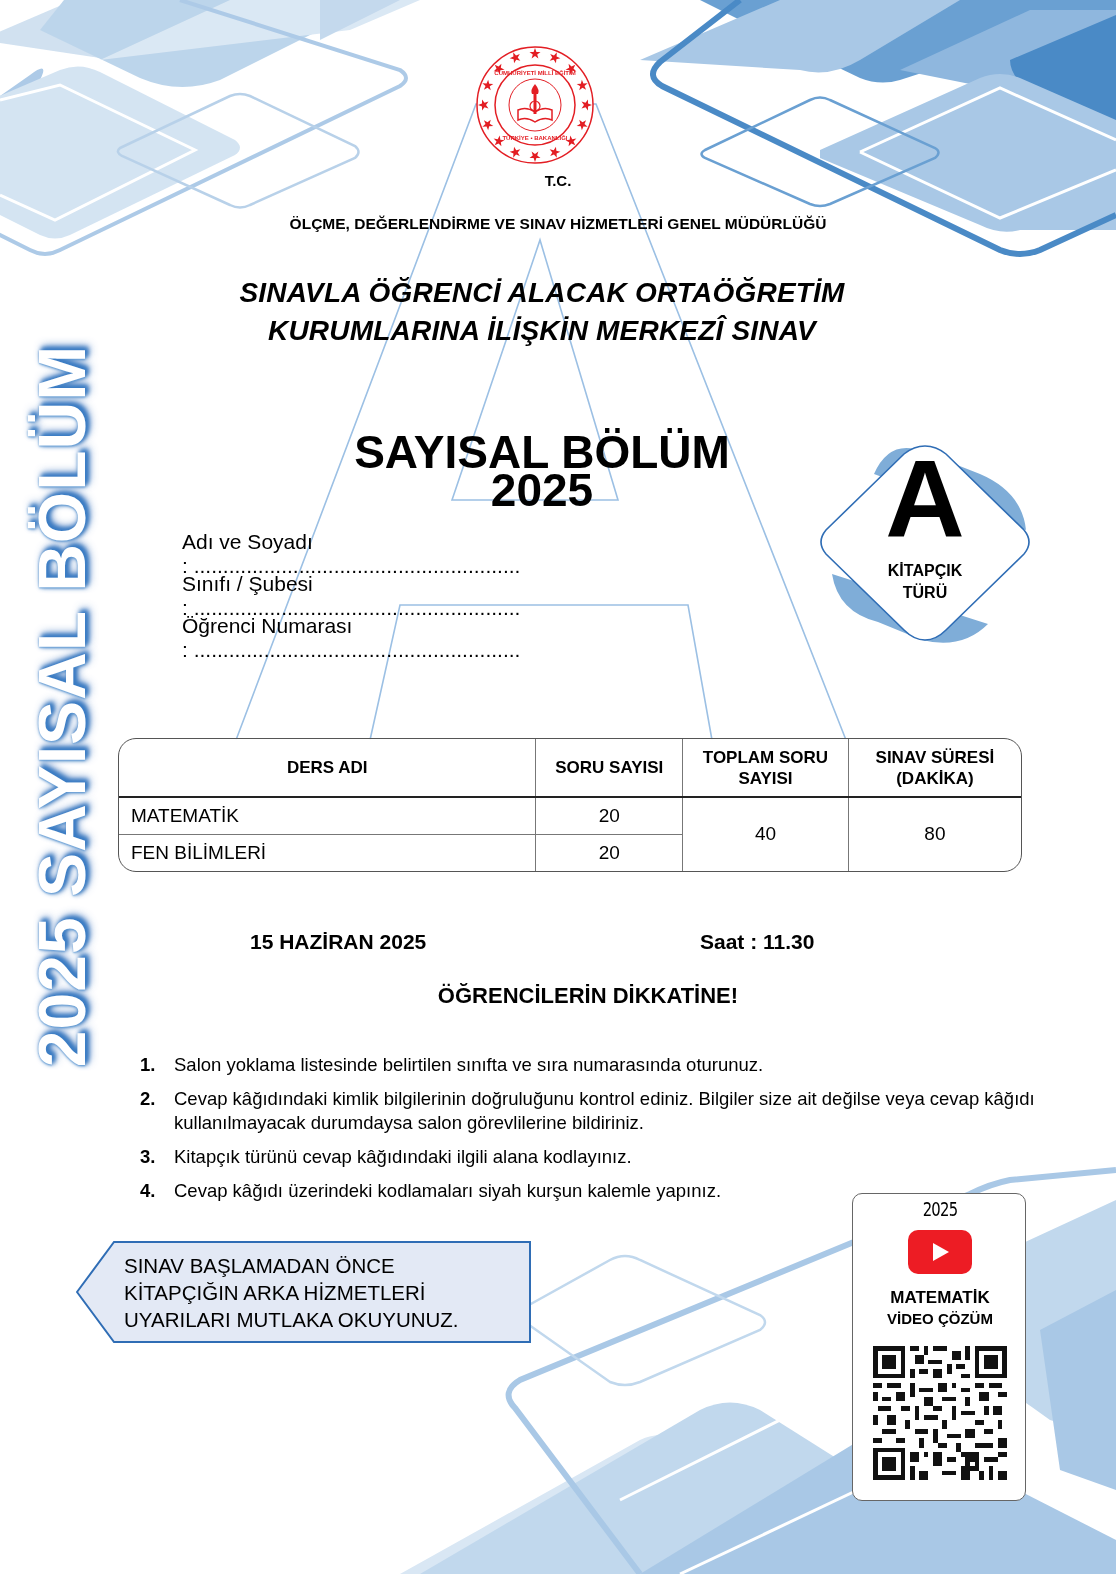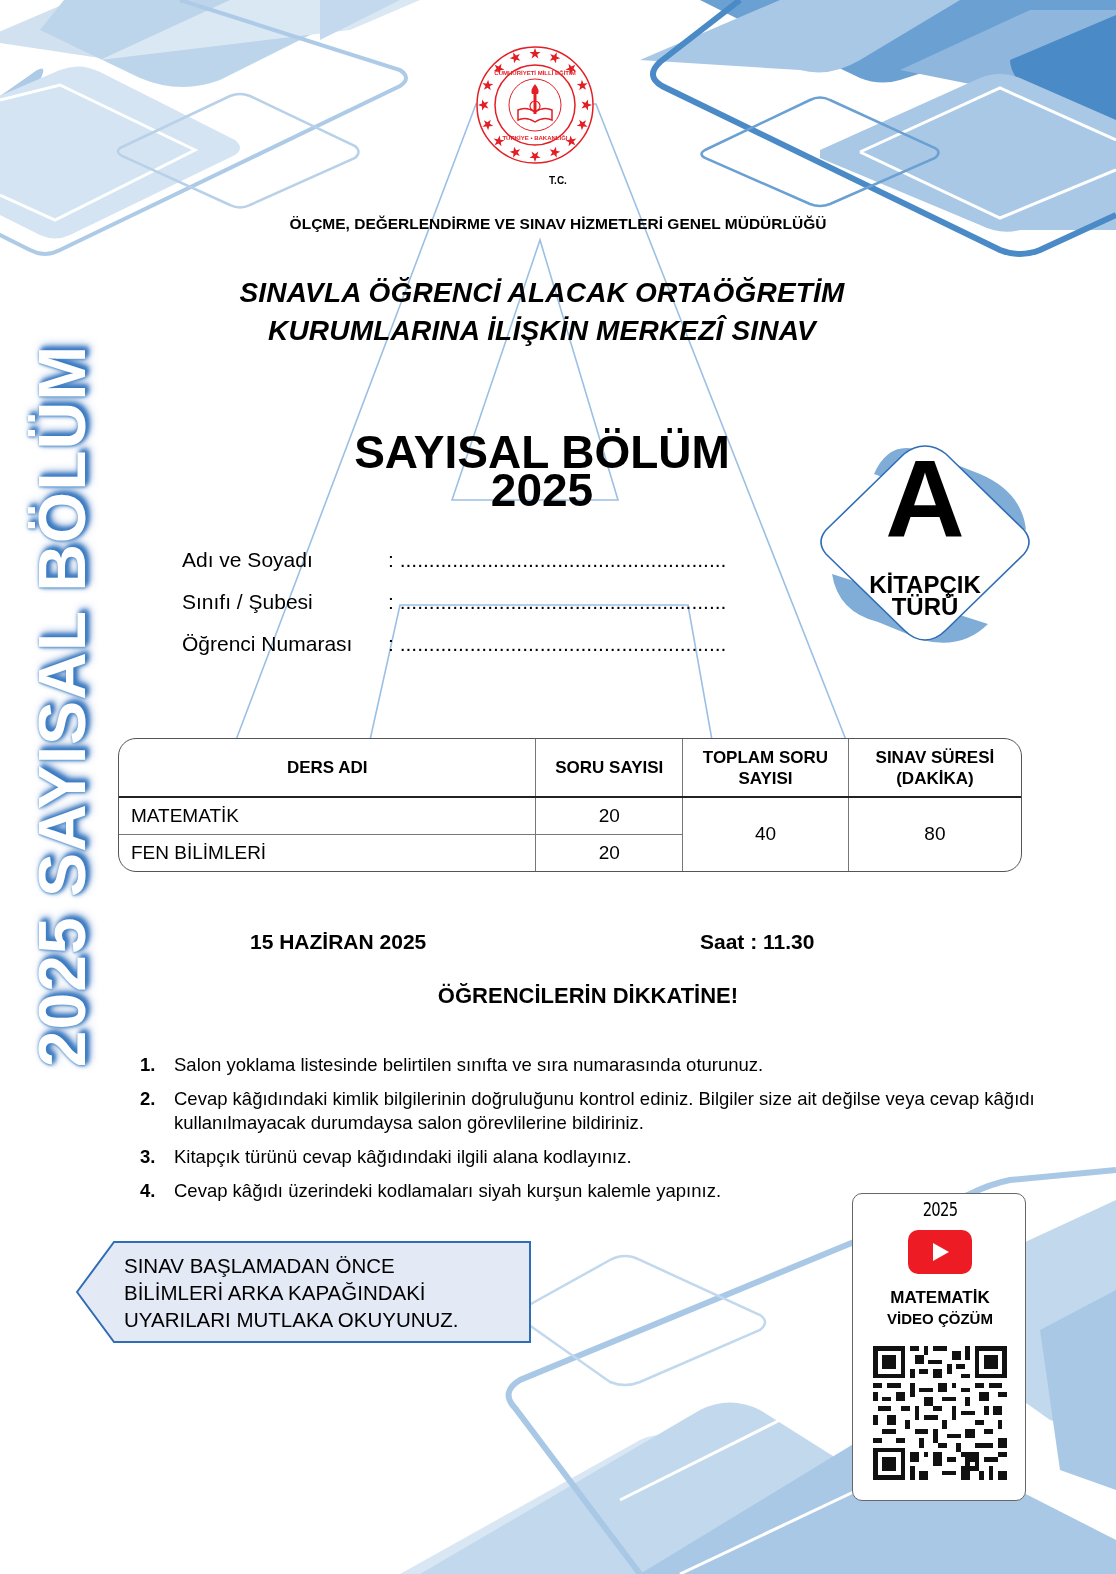--- a/index.html
+++ b/index.html
@@ -7,37 +7,37 @@
   body { font-family: "Liberation Sans", "DejaVu Sans", sans-serif; color: #000; position: relative; }
   .page { position: relative; width: 1116px; height: 1574px; overflow: hidden; background: #fff; }
 
   .bg { position: absolute; left: 0; top: 0; width: 1116px; height: 1574px; z-index: 0; }
 
   .layer { position: absolute; z-index: 2; }
 
   
   .logo { left: 474px; top: 44px; width: 122px; height: 122px; }
 
-  .ministry { left: 0; width: 1116px; text-align: center; font-weight: bold; font-size: 10px; line-height: 19px; }
+  .ministry { left: 0; width: 1116px; text-align: center; font-weight: bold; font-size: 15px; line-height: 19px; }
 
   .exam-title { left: 0; top: 274px; width: 1084px; text-align: center; font-weight: bold; font-size: 28px; line-height: 38px; letter-spacing: 0.2px; font-style: italic; }
 
   .section-title { left: 0; top: 424px; width: 1084px; text-align: center; font-weight: bold; font-size: 46px; line-height: 56px; }
   .section-year { left: 0; top: 462px; width: 1084px; text-align: center; font-weight: bold; font-size: 46px; line-height: 56px; }
 
   .form { left: 182px; top: 530px; font-size: 21px; }
-  .form-row { display: flex; height: 42px; align-items: flex-end; }
+  .form-row { display: flex; height: 42px; align-items: flex-start; flex-direction: column; }
   .form-row .lbl { width: 206px; }
   .form-row .dots { letter-spacing: 0px; }
 
   
   .badge { left: 812px; top: 434px; width: 226px; height: 216px; }
   .badge-text { position: absolute; left: 0; width: 226px; text-align: center; font-weight: bold; }
   .badge-letter { top: 4px; font-size: 110px; line-height: 120px; }
-  .badge-label { top: 140px; font-size: 24px; line-height: 22px; }
+  .badge-label { top: 126px; font-size: 16px; line-height: 22px; }
 
   
   .tbl-wrap { left: 118px; top: 738px; width: 904px; height: 134px; border: 1.5px solid #555; border-radius: 18px; overflow: hidden; background: rgba(255,255,255,0.92); }
   table { border-collapse: collapse; width: 100%; height: 100%; font-size: 19px; }
   th { font-weight: bold; font-size: 17px; line-height: 21px; border-left: 1px solid #777; height: 58px; text-align: center; }
   th:first-child { border-left: none; }
   thead tr { border-bottom: 2px solid #222; }
   td { border-left: 1px solid #777; text-align: center; height: 37px; }
   td:first-child { border-left: none; text-align: left; padding-left: 12px; }
   tbody tr:first-child td { border-bottom: 1px solid #777; }
@@ -260,21 +260,21 @@
       <span>Cevap kâğıdı üzerindeki kodlamaları siyah kurşun kalemle yapınız.</span>
     </div>
   </div>
 
   <div class="layer warning">
     <svg width="456" height="104" viewBox="0 0 456 104" style="position:absolute;left:0;top:0;">
       <path d="M 1 52 L 38 2 L 454 2 L 454 102 L 38 102 Z" fill="#e3e9f5" stroke="#2f6db5" stroke-width="2"></path>
     </svg>
     <div class="warning-text">
       <div>SINAV BAŞLAMADAN ÖNCE</div>
-      <div>BİLİMLERİ ARKA KAPAĞINDAKİ</div>
+      <div>KİTAPÇIĞIN ARKA HİZMETLERİ</div>
       <div>UYARILARI MUTLAKA OKUYUNUZ.</div>
     </div>
   </div>
 
   <div class="layer qr-card">
     <div class="qr-year">2025</div>
     <svg class="yt" viewBox="0 0 64 44">
       <rect x="0" y="0" width="64" height="44" rx="10" fill="#ed1c24"></rect>
       <polygon points="25,13 25,31 41,22" fill="#ffffff"></polygon>
     </svg>

